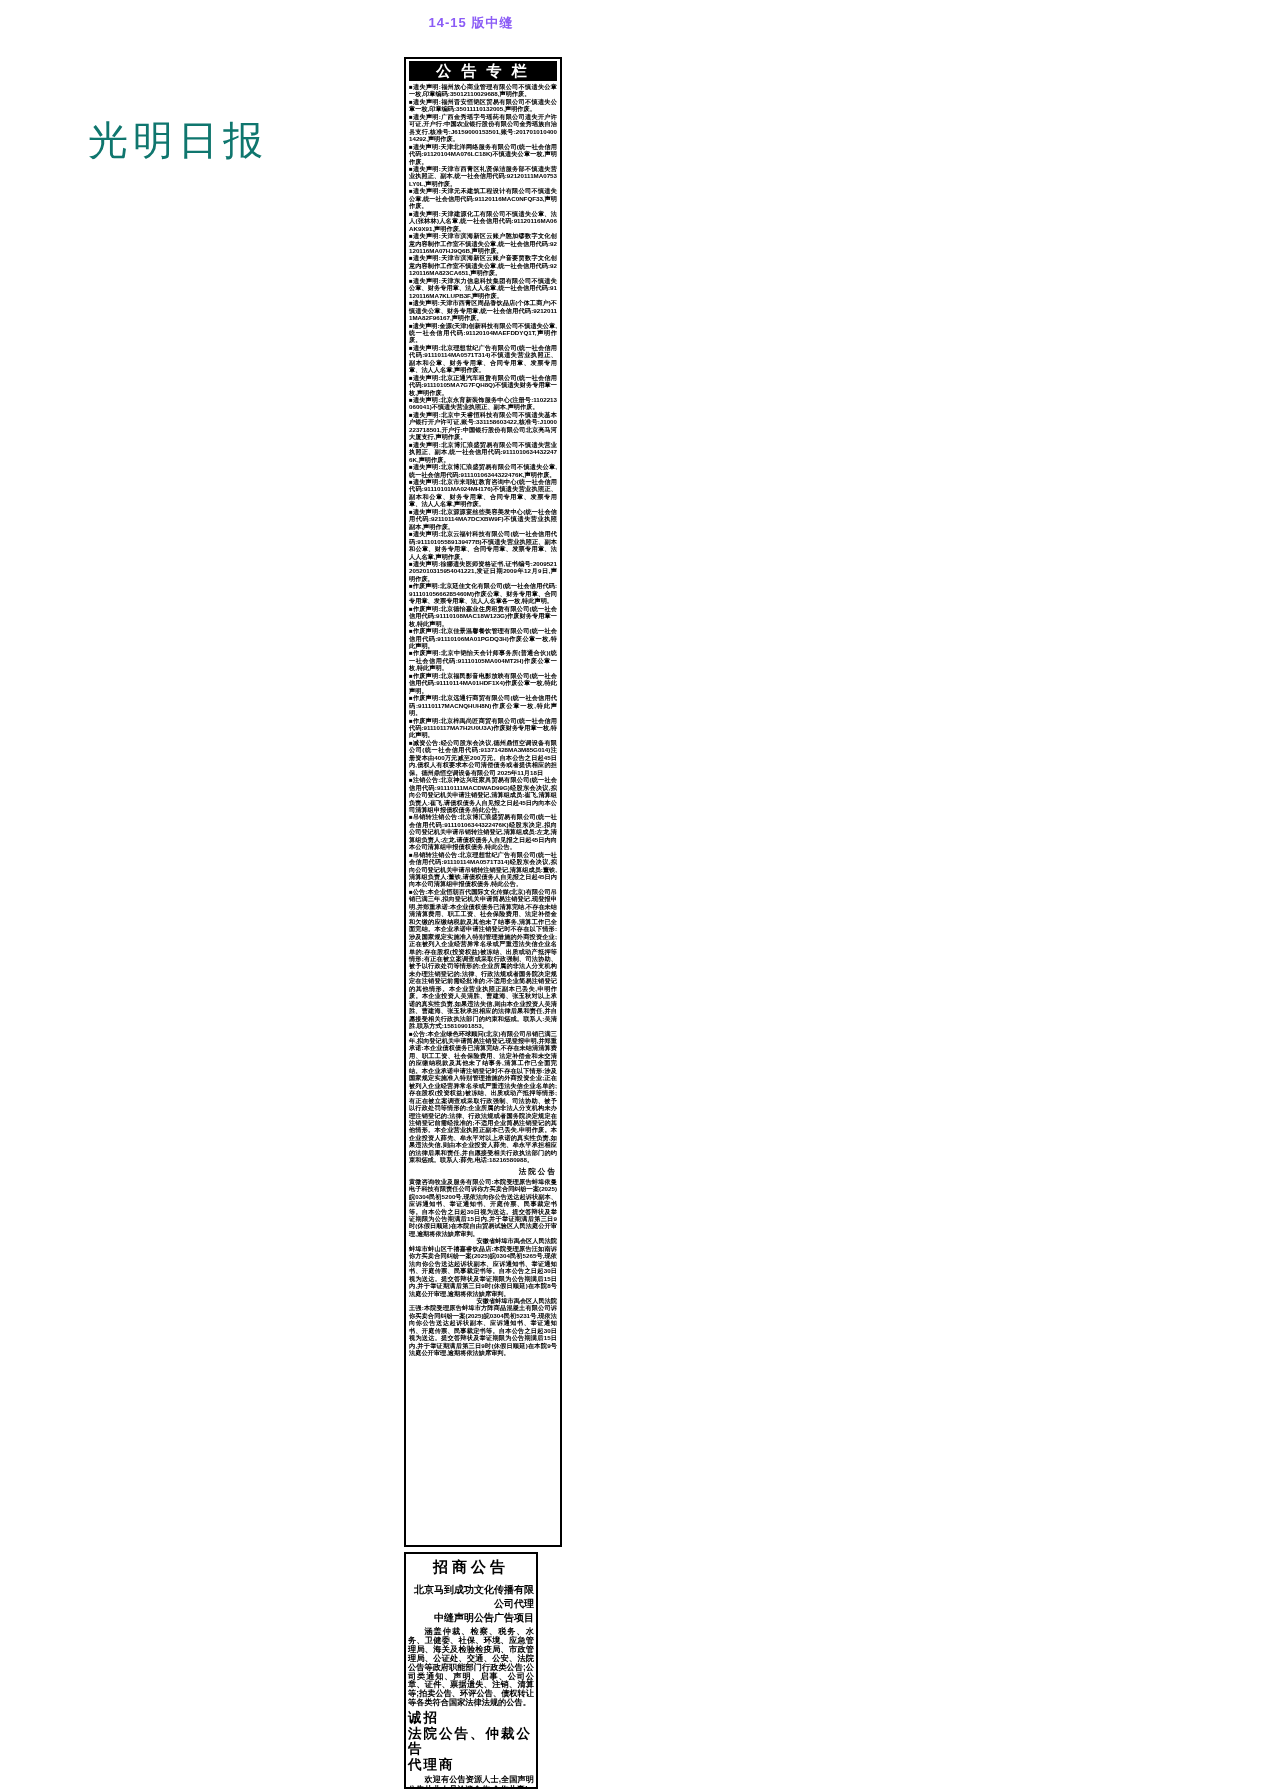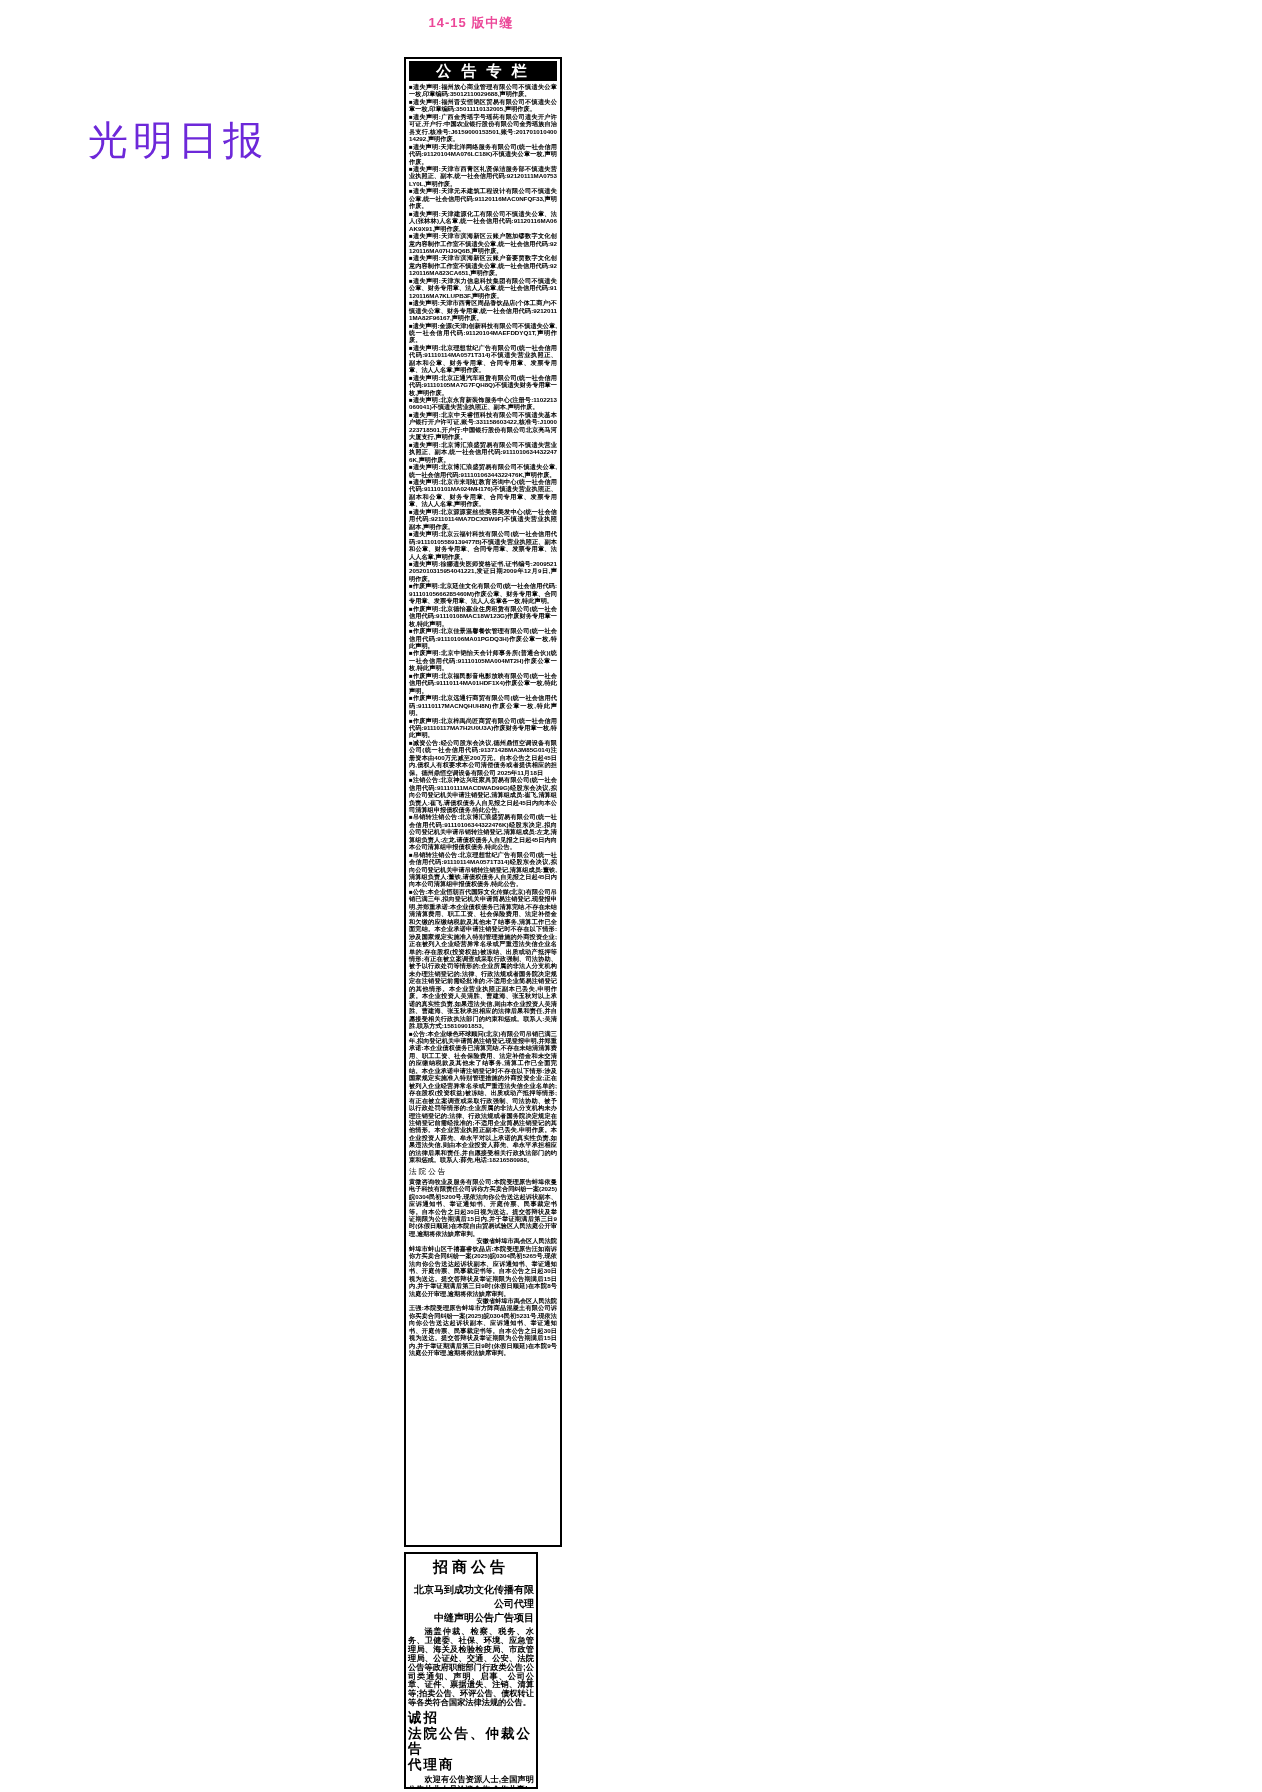--- a/index.html
+++ b/index.html
@@ -4,40 +4,40 @@
 <style>
   html,body{margin:0;padding:0;}
   body{
     width:1262px;height:1792px;position:relative;background:#ffffff;
     font-family:"Liberation Sans","DejaVu Sans",sans-serif;color:#000;
     -webkit-font-smoothing:antialiased;
   }
   
   .top-label{
     position:absolute;left:376px;top:14px;width:190px;text-align:center;
-    font-size:13px;font-weight:bold;color:#ec4899;letter-spacing:1px;
+    font-size:13px;font-weight:bold;color:#8b5cf6;letter-spacing:1px;
   }
   
-  .masthead{position:absolute;left:88px;top:118px;color:#6d28d9;}
+  .masthead{position:absolute;left:88px;top:118px;color:#0f766e;}
   .masthead .title{font-size:40px;letter-spacing:5px;font-weight:500;line-height:44px;}
   .masthead .date{font-size:40px;letter-spacing:1px;font-weight:500;line-height:44px;margin-top:4px;}
 
   
   .notice-box{
     position:absolute;left:404px;top:57px;width:158px;height:1490px;
     box-sizing:border-box;border:2px solid #000;background:#fff;
     padding:2px 3px;overflow:hidden;
   }
   .col-header{
     background:#000;color:#fff;text-align:center;font-weight:bold;
     font-size:15px;line-height:20px;letter-spacing:3px;margin-bottom:2px;
   }
   .ann{margin:0;font-size:6.2px;line-height:7.45px;text-align:justify;font-weight:bold;word-break:break-all;}
   .ann .lead{font-weight:900;}
-  .court-header{font-size:7.6px;font-weight:normal;text-align:left;margin:3px 0 1px;letter-spacing:2px;}
+  .court-header{font-size:7.6px;font-weight:bold;text-align:right;margin:3px 0 1px;letter-spacing:2px;}
   .cn-body{margin:0;font-size:6.2px;line-height:7.45px;text-align:justify;font-weight:bold;word-break:break-all;}
   .cn-court{margin:0;font-size:6.2px;line-height:7.45px;text-align:right;font-weight:bold;}
 
   
   .ad-box{
     position:absolute;left:404px;top:1552px;width:134px;height:237px;
     box-sizing:border-box;border:2px solid #000;background:#fff;
     padding:2px;overflow:hidden;
   }
   .ad-title{font-size:15px;font-weight:bold;text-align:center;letter-spacing:4px;margin:2px 0 6px;}

